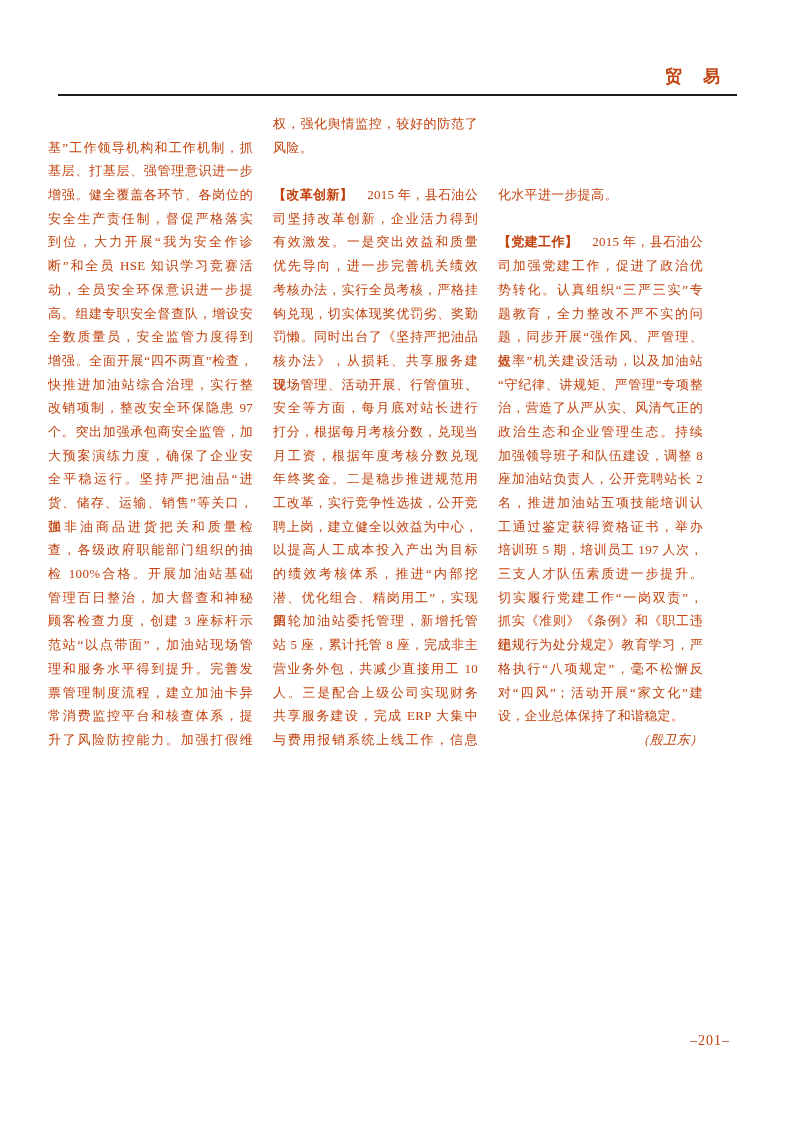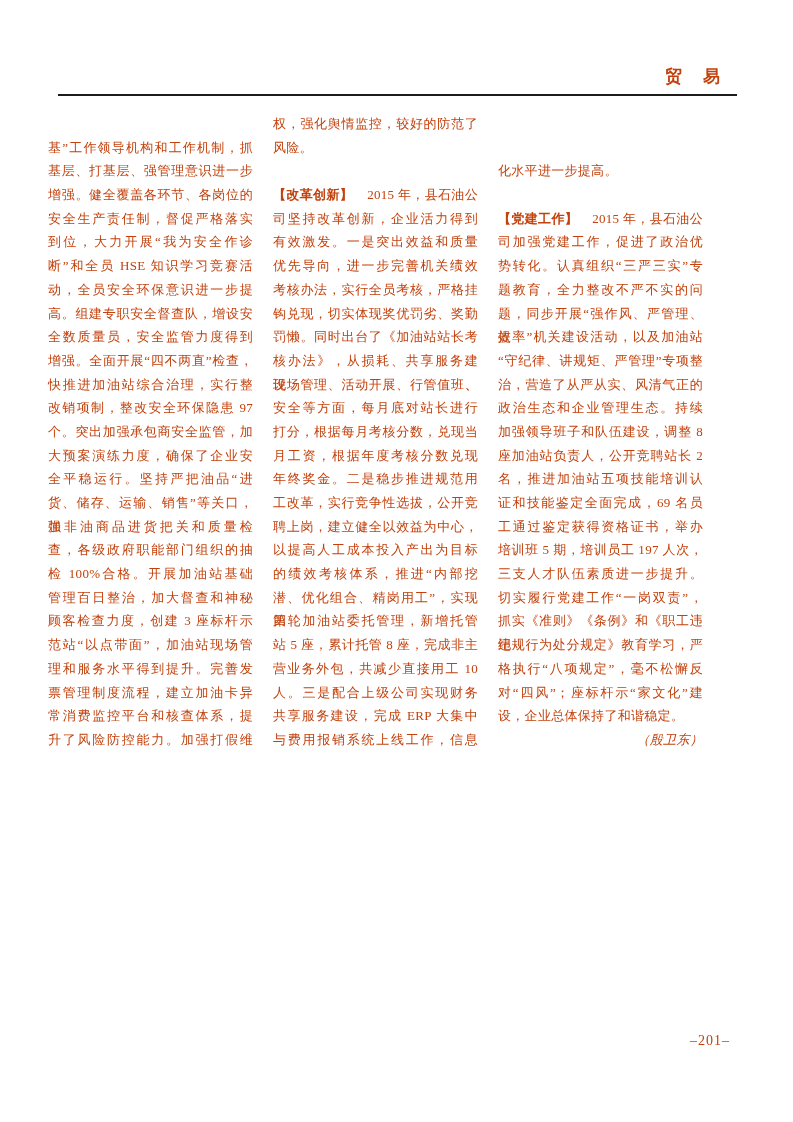--- a/index.html
+++ b/index.html
@@ -97,21 +97,21 @@
     <div class="column">
         <div class="line">权，强化舆情监控，较好的防范了</div>
         <div class="line end">风险。</div>
         <div class="line gap"></div>
         <div class="line"><b class="term">【改革创新】</b>2015 年，县石油公</div>
         <div class="line">司坚持改革创新，企业活力得到</div>
         <div class="line">有效激发。一是突出效益和质量</div>
         <div class="line">优先导向，进一步完善机关绩效</div>
         <div class="line">考核办法，实行全员考核，严格挂</div>
         <div class="line">钩兑现，切实体现奖优罚劣、奖勤</div>
-        <div class="line">罚懒。同时出台了《加油站站长考</div>
+        <div class="line">罚懒。同时出台了《坚持严把油品</div>
         <div class="line">核办法》，从损耗、共享服务建设、</div>
         <div class="line">现场管理、活动开展、行管值班、</div>
         <div class="line">安全等方面，每月底对站长进行</div>
         <div class="line">打分，根据每月考核分数，兑现当</div>
         <div class="line">月工资，根据年度考核分数兑现</div>
         <div class="line">年终奖金。二是稳步推进规范用</div>
         <div class="line">工改革，实行竞争性选拔，公开竞</div>
         <div class="line">聘上岗，建立健全以效益为中心，</div>
         <div class="line">以提高人工成本投入产出为目标</div>
         <div class="line">的绩效考核体系，推进“内部挖</div>
@@ -131,27 +131,26 @@
         <div class="line">势转化。认真组织“三严三实”专</div>
         <div class="line">题教育，全力整改不严不实的问</div>
         <div class="line">题，同步开展“强作风、严管理、提</div>
         <div class="line">效率”机关建设活动，以及加油站</div>
         <div class="line">“守纪律、讲规矩、严管理”专项整</div>
         <div class="line">治，营造了从严从实、风清气正的</div>
         <div class="line">政治生态和企业管理生态。持续</div>
         <div class="line">加强领导班子和队伍建设，调整 8</div>
         <div class="line">座加油站负责人，公开竞聘站长 2</div>
         <div class="line">名，推进加油站五项技能培训认</div>
-        <div class="line">证和技能鉴定全面完成，69 名员</div>
         <div class="line">工通过鉴定获得资格证书，举办</div>
         <div class="line">培训班 5 期，培训员工 197 人次，</div>
         <div class="line">三支人才队伍素质进一步提升。</div>
         <div class="line">切实履行党建工作“一岗双责”，</div>
         <div class="line">抓实《准则》《条例》和《职工违纪</div>
         <div class="line">违规行为处分规定》教育学习，严</div>
         <div class="line">格执行“八项规定”，毫不松懈反</div>
-        <div class="line">对“四风”；座标杆示“家文化”建</div>
+        <div class="line">对“四风”；活动开展“家文化”建</div>
         <div class="line end">设，企业总体保持了和谐稳定。</div>
         <div class="line sig">（殷卫东）</div>
       </div>
   </div>
   <div class="page-number">–201–</div>
 </div>
 
 </body></html>

